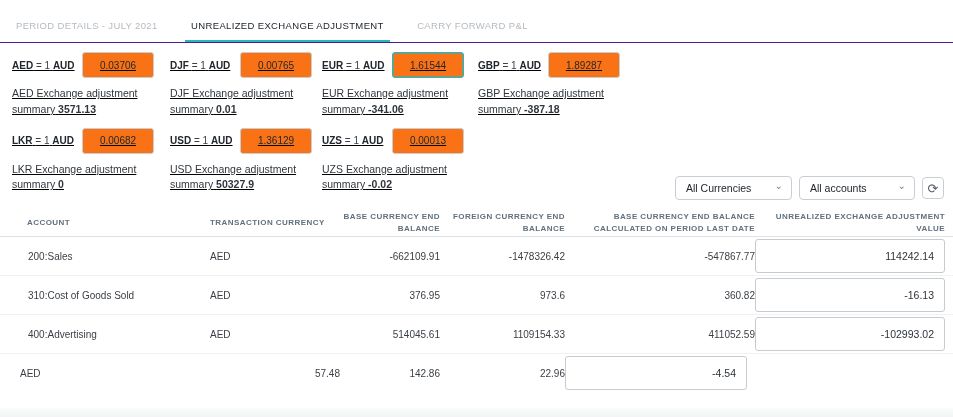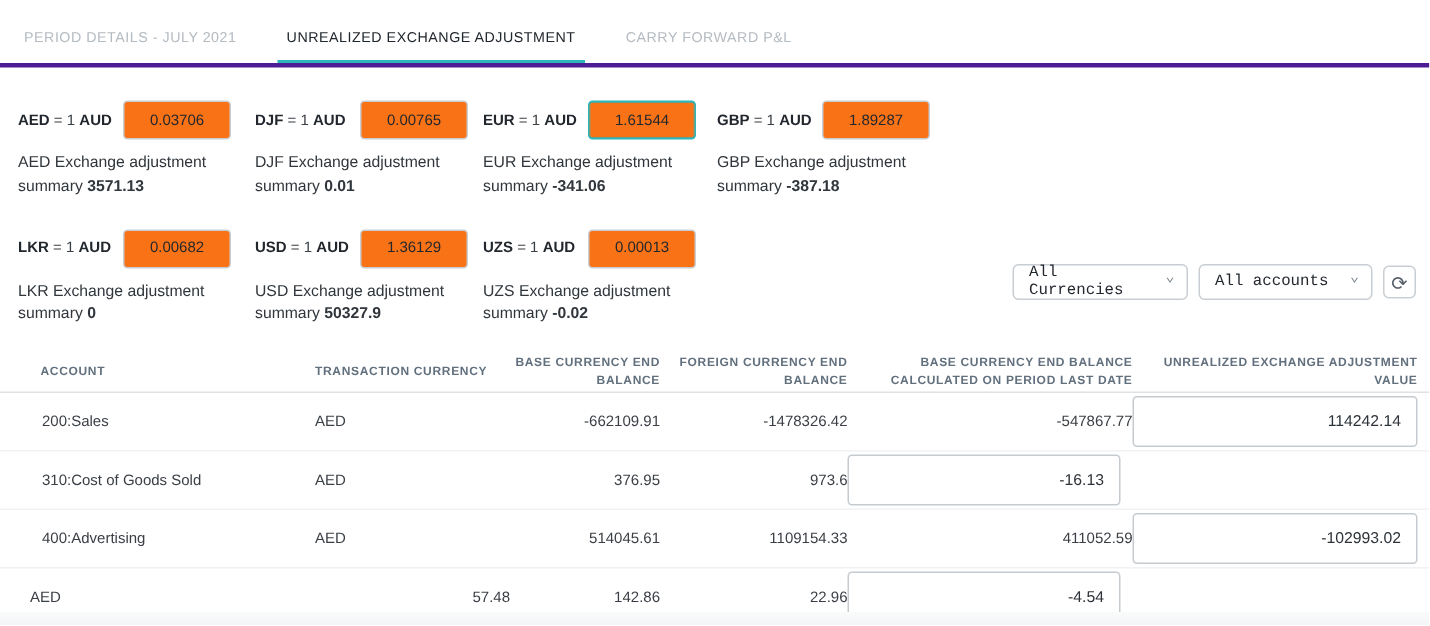--- a/index.html
+++ b/index.html
@@ -1,44 +1,44 @@
 <!DOCTYPE html>
 <html><head>
 <meta charset="utf-8">
 <style>
   html,body { margin:0; padding:0; background:#ffffff; }
   body { font-family:"Liberation Sans", sans-serif; -webkit-font-smoothing:antialiased; }
   .app { position:relative; width:953px; height:417px; background:#ffffff; overflow:hidden; }
 
   
-  .tabbar { padding:13px 0 0 10px; border-bottom:3px solid #4c1d95; }
+  .tabbar { padding:13px 0 0 10px; border-bottom:1px solid #4c1d95; }
   .tab { display:inline-block; font-size:9.5px; letter-spacing:.35px; color:#b4bbc1;
          padding:7px 6px 9px 6px; margin-right:17px; border-bottom:2px solid transparent;
          cursor:pointer; white-space:nowrap; }
   .tab.active { color:#21272e; border-bottom-color:#2bb6bb; }
 
   
-  .rates { margin:22px 0 0 12px; width:648px; display:grid;
-           grid-template-columns:158px 152px 156px 160px; row-gap:20px; }
+  .rates { margin:9px 0 0 12px; width:648px; display:grid;
+           grid-template-columns:158px 152px 156px 160px; row-gap:10px;text-decoration:underline; }
   .rate-head { display:flex; align-items:center; height:26px; }
   .rate-label { font-size:10px; color:#22272e; width:70px; white-space:nowrap; }
   .rate-label b { font-weight:bold; }
   .rate-label .eq { color:#3a4046; font-weight:normal; }
   .rate-input { width:66px; height:22px; border:1px solid #c8cdd2; border-radius:3px;
                 text-align:center; font-size:10px; color:#22272e; outline:none;
                 font-family:"Liberation Sans", sans-serif; background:#f97316; }
   .rate-input.focused { border:1px solid #2bb6bb; box-shadow:0 0 0 0.5px #2bb6bb inset; }
   .rate-summary { margin-top:8px; font-size:10.5px; color:#30363c; line-height:1.5; width:152px; }
   .rate-summary b { font-weight:bold; }
 
   
   .filters { position:absolute; top:176px; right:9px; display:flex; align-items:center; gap:7px; }
   .select { height:22px; border:1px solid #c9ced3; border-radius:4px; background:#fff;
             display:flex; align-items:center; justify-content:space-between;
-            padding:0 8px 0 10px; font-size:10.5px; color:#22272e; cursor:pointer;font-family:Liberation Mono, monospace; }
+            padding:0 8px 0 10px; font-size:10.5px; color:#22272e; cursor:pointer; }
   .select.currencies { width:97px; }
   .select.accounts   { width:96px; }
   .chev { color:#7a838c; font-size:10px; line-height:1; margin-left:6px; transform:translateY(-2px); }
   .refresh-btn { width:22px; height:22px; border:1px solid #c9ced3; border-radius:4px; background:#fff;
                  display:flex; align-items:center; justify-content:center; cursor:pointer;
                  color:#545e69; font-size:13px; padding:0; }
 
   
   .table { margin-top:16px; width:953px; }
   .thead, .trow { display:grid;
@@ -164,20 +164,21 @@
       <div class="td adjust">
         <input class="adjust-input" type="text" value="114242.14" style="">
       </div>
     </div>
 
     <div class="trow">
       <div class="td account">310:Cost of Goods Sold</div>
       <div class="td txncur">AED</div>
       <div class="td right">376.95</div>
       <div class="td right">973.6</div>
+      <div class="td right">360.82</div>
       <div class="td adjust">
         <input class="adjust-input" type="text" value="-16.13" style="">
       </div>
     </div>
 
     <div class="trow">
       <div class="td account">400:Advertising</div>
       <div class="td txncur">AED</div>
       <div class="td right">514045.61</div>
       <div class="td right">1109154.33</div>

